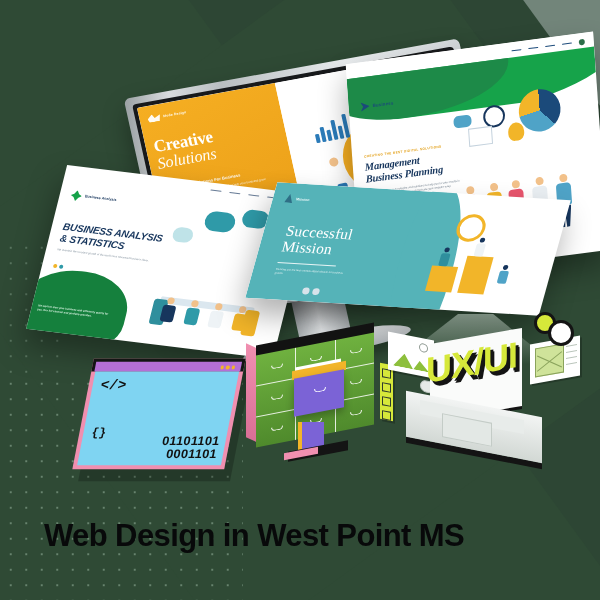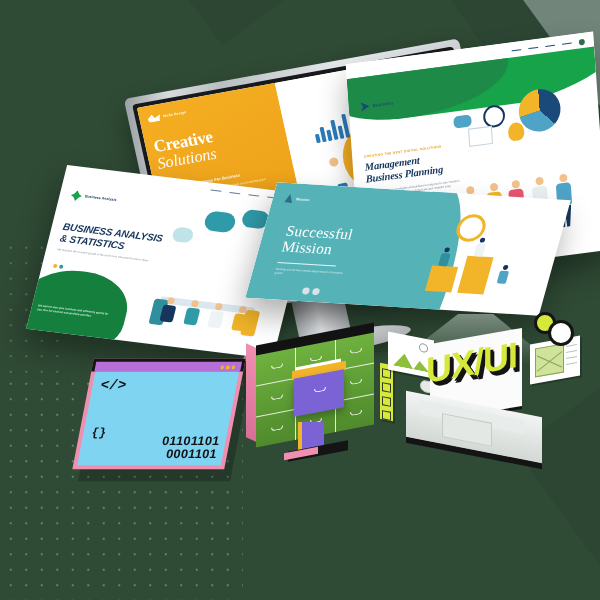--- a/index.html
+++ b/index.html
@@ -608,14 +608,15 @@
     <div class="ux-gear y" style="right:26px;top:-6px;width:16px;height:16px;"></div>
     <div class="ux-gear" style="right:8px;top:2px;width:20px;height:20px;background:#fff;"></div>
 
     <div class="lap-screen"></div>
     <div class="ux-word">UX/UI</div>
     <div class="lap-base"></div>
     <div class="lap-key"></div>
     <div class="lap-pad"></div>
   </div>
 
+  <div id="title">Web Design in West Point MS</div>
 
 </div>
 
 </body></html>

